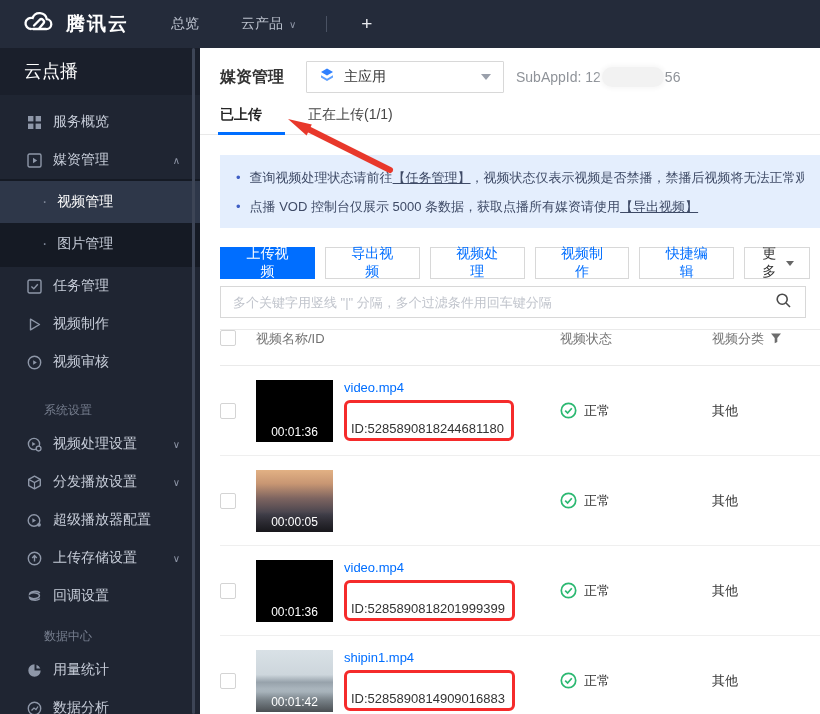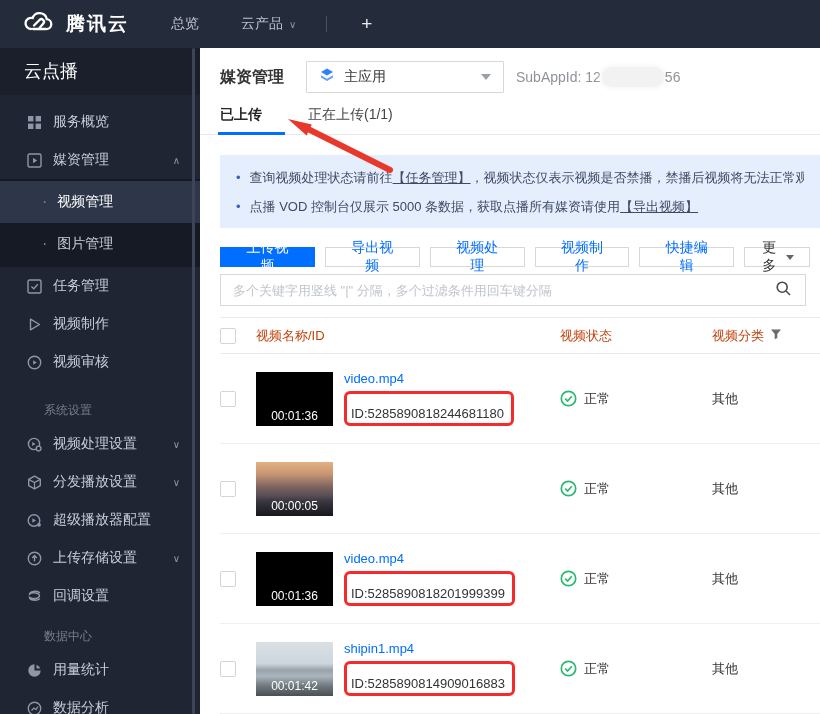--- a/index.html
+++ b/index.html
@@ -50,48 +50,48 @@
 
   .arrow-annot { position:absolute; left:78px; top:66px; width:130px; height:70px; z-index:40; pointer-events:none; }
 
   .banner { margin:20px 0 0 20px; width:calc(100% - 20px); background:#e4eefd; padding:13px 16px 12px 16px; }
   .banner-line { font-size:13px; color:#3e4a66; white-space:nowrap; overflow:hidden; line-height:1.5; }
   .banner-line + .banner-line { margin-top:9px; }
   .banner-bullet { color:#3f5ec4; margin-right:9px; }
   .banner-link { text-decoration:underline; color:#3e4a66; cursor:pointer; }
 
   .toolbar { margin:19px 0 0 20px; display:flex; }
-  .btn { height:20px; border:1px solid #d8d8d8; background:#fff; color:#006eff; font-size:14px; padding:0 25px; margin-right:10px; display:flex; align-items:center; cursor:pointer; font-family:inherit; }
+  .btn { height:32px; border:1px solid #d8d8d8; background:#fff; color:#006eff; font-size:14px; padding:0 25px; margin-right:10px; display:flex; align-items:center; cursor:pointer; font-family:inherit; }
   .btn.primary { background:#006eff; border-color:#006eff; color:#fff; }
   .btn.neutral { color:#333; padding:0 15px; }
   .btn-caret { width:0; height:0; border-left:4px solid transparent; border-right:4px solid transparent; border-top:5px solid #666; margin-left:8px; }
 
   .searchbox { margin:7px 14px 0 20px; height:32px; border:1px solid #d8d8d8; display:flex; align-items:center; padding:0 12px; }
   .searchbox input { border:none; outline:none; flex:1; font-size:13px; color:#333; font-family:inherit; background:transparent; }
   .searchbox input::placeholder { color:#c0c4cc; }
   .search-icon { flex:0 0 18px; cursor:pointer; }
 
   .table { margin:11px 0 0 20px; }
-  .thead { display:flex; align-items:center; height:37px; border-top:1px solid #eaeaea; border-bottom:1px solid #eaeaea; font-size:13px; color:#c2410c; }
+  .thead { display:flex; align-items:flex-start; height:37px; border-top:1px solid #eaeaea; border-bottom:1px solid #eaeaea; font-size:13px; color:#737373; }
   .col-check { flex:0 0 36px; display:flex; align-items:center; }
   .checkbox { width:16px; height:16px; border:1px solid #d4d4d4; border-radius:2px; background:#fff; cursor:pointer; }
   .col-name { flex:1; display:flex; align-items:center; min-width:0; }
   .col-status { flex:0 0 152px; display:flex; align-items:center; }
   .col-cat { flex:0 0 108px; display:flex; align-items:center; }
   .funnel { margin-left:6px; cursor:pointer; }
 
   .trow { display:flex; align-items:center; height:90px; border-bottom:1px solid #efefef; font-size:13px; }
-  .thumb { position:relative; width:77px; height:54px; flex:0 0 77px; background:#000; overflow:hidden; }
+  .thumb { position:relative; width:77px; height:62px; flex:0 0 77px; background:#000; overflow:hidden; }
   .thumb.sunset { background:linear-gradient(180deg,#e2b184 0%,#c89673 22%,#7d6460 46%,#43414c 72%,#35343e 100%); }
   .thumb.city { background:linear-gradient(180deg,#d9e1e6 0%,#cdd6dc 40%,#97a2ab 52%,#aab5bd 63%,#9aa6ae 82%,#a3aeb6 100%); }
   .thumb .shade { position:absolute; left:0; right:0; bottom:0; height:20px; background:linear-gradient(transparent, rgba(0,0,0,.55)); }
   .duration { position:absolute; left:0; right:0; bottom:3px; text-align:center; color:#fff; font-size:12px; }
   .vid-info { margin-left:11px; min-width:0; }
   .vid-link { display:inline-block; color:#006eff; font-size:13px; cursor:pointer; margin-bottom:5px; text-decoration:none; }
-  .id-badge { display:inline-block; border:3px solid #f52b2b; border-radius:6px; padding:12px 7px 2px 4px; }
+  .id-badge { display:inline-block; border:3px solid #f52b2b; border-radius:6px; padding:18px 7px 2px 4px; }
   .id-text { font-size:13px; color:#333; white-space:nowrap; }
   .status-cell { display:flex; align-items:center; gap:7px; color:#333; }
   .cat-text { color:#333; }
 </style>
 </head>
 <body>
 
 <div class="app">
 
   <div class="navbar">

